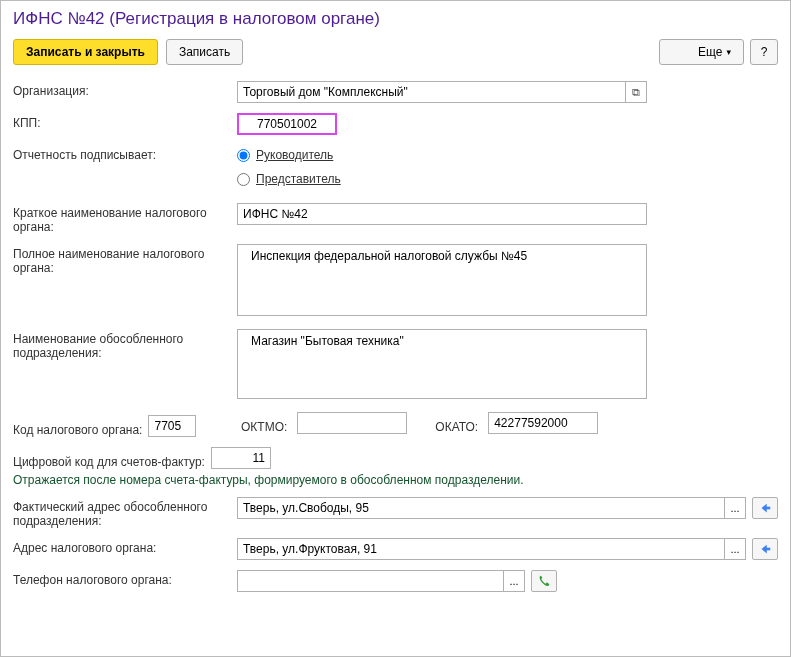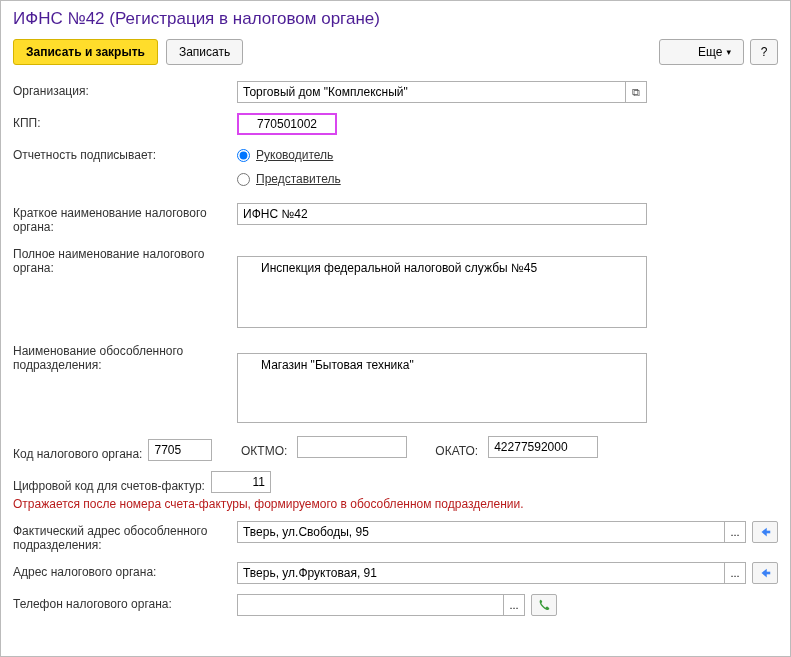--- a/index.html
+++ b/index.html
@@ -16,26 +16,26 @@
 .form { }
 .row { display: flex; align-items: flex-start; margin-bottom: 10px; }
 .row .label { width: 224px; padding-top: 3px; color: #333; }
 .row .label.two-line { line-height: 14px; }
 .controls { flex: 1; }
 .input { height: 22px; border: 1px solid #b0b0b0; padding: 0 5px; font-size: 12px; font-family: Arial; background: #fff; }
 .input-focused { border: 2px solid #d946ef; padding: 0 16px; text-align: center; }
 .select-wrap { display: flex; align-items: center; }
 .select-wrap .input { border-right: none; }
 .select-btn { width: 22px; height: 22px; border: 1px solid #b0b0b0; background: #fff; display: inline-flex; align-items: center; justify-content: center; cursor: pointer; font-size: 11px; color: #555; }
-.textarea { border: 1px solid #b0b0b0; padding: 4px 23px; font-size: 12px; font-family: Arial; resize: none; background: #fff; margin-top: 12px; }
+.textarea { border: 1px solid #b0b0b0; padding: 4px 13px; font-size: 12px; font-family: Arial; resize: none; background: #fff; }
 .radio-row { display: flex; align-items: center; height: 20px; margin-bottom: 4px; text-decoration: underline; }
 .radio-row input { margin-right: 6px; }
 .inline-group { display: flex; align-items: flex-end; gap: 6px; }
 .inline-group .sublabel { padding: 0 4px; }
-.hint { color: #b91c1c; font-size: 12px; margin: 2px 0 10px 0; }
+.hint { color: #14532d; font-size: 12px; margin: 2px 0 10px 0; }
 .icon-btn { width: 26px; height: 22px; border: 1px solid #b0b0b0; background: #f6f6f6; display: inline-flex; align-items: center; justify-content: center; cursor: pointer; border-radius: 2px; margin-left: 6px; }
 .addr-row { display: flex; align-items: center; }
 .addr-row .input { flex: 1; border-right: none; }
 .dots-btn { width: 22px; height: 22px; border: 1px solid #b0b0b0; background: #fff; display: inline-flex; align-items: center; justify-content: center; cursor: pointer; font-size: 11px; }
 .arrow-svg { width: 14px; height: 14px; }
 .phone-svg { width: 14px; height: 14px; }
 </style>
 </head>
 <body>
 
@@ -107,21 +107,21 @@
       <div class="label two-line">Наименование обособленного подразделения:</div>
       <div class="controls">
         <textarea class="textarea" style="width: 410px; height: 70px;">Магазин "Бытовая техника"</textarea>
       </div>
     </div>
 
     <div class="row" style="margin-top:8px">
       <div class="label">
         <div class="inline-group">
           <span>Код налогового органа:</span>
-          <input class="input" style="width: 64px;" value="7705">
+          <input class="input" style="width: 48px;" value="7705">
         </div>
       </div>
       <div class="controls">
         <div class="inline-group">
           <span class="sublabel">ОКТМО:</span>
           <input class="input" style="width: 110px;">
           <span style="width:12px"></span>
           <span class="sublabel">ОКАТО:</span>
           <input class="input" style="width: 110px;" value="42277592000">
         </div>

